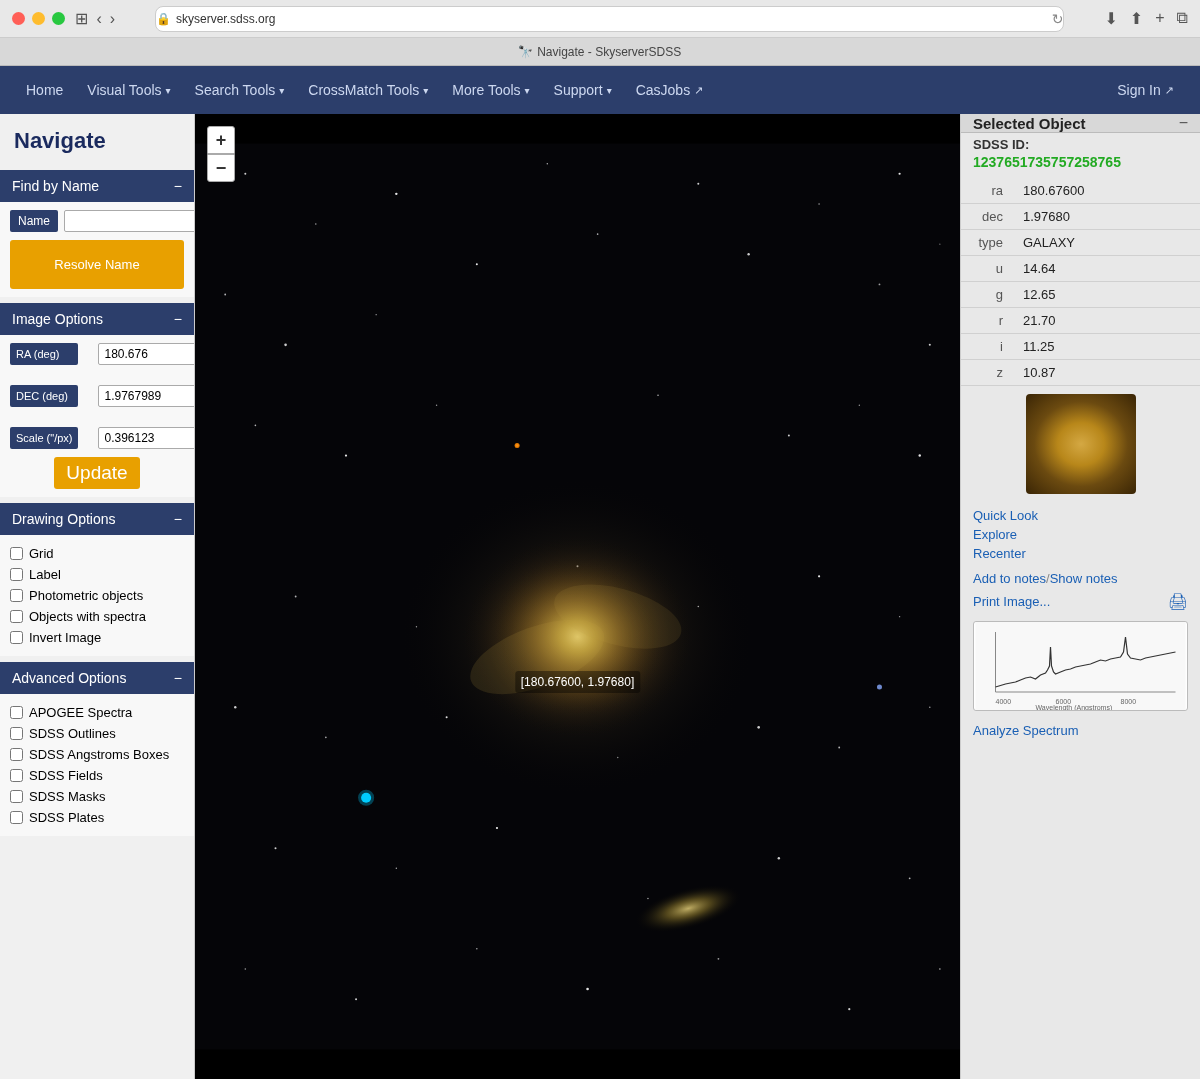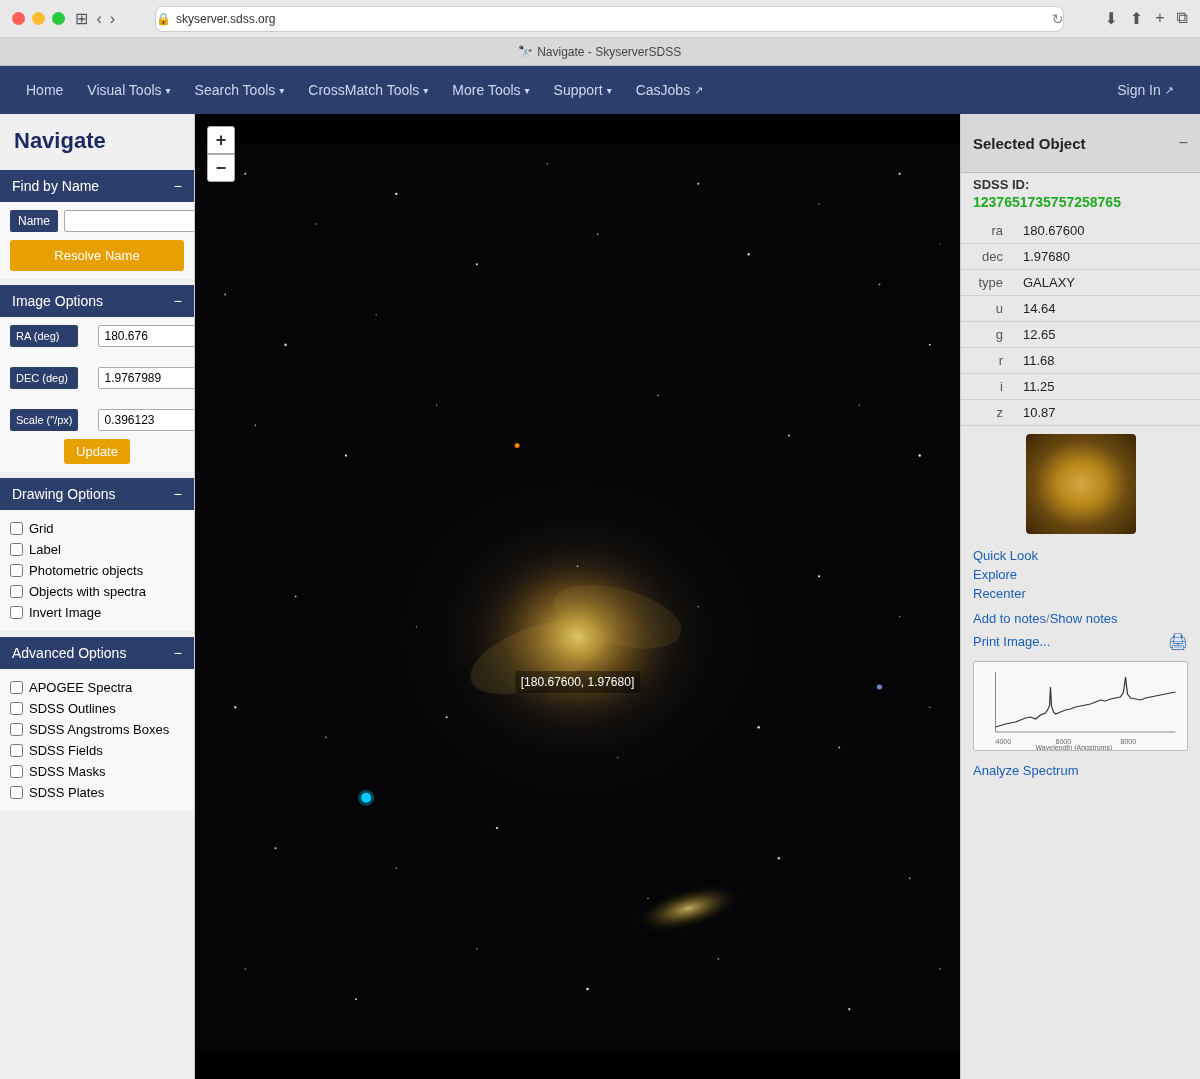--- a/index.html
+++ b/index.html
@@ -126,21 +126,21 @@
       flex: 1;
       border: 1px solid #aaa;
       padding: 3px 5px;
       font-size: 12px;
       border-radius: 2px;
     }
     .resolve-btn {
       background: #e8a000;
       color: #fff;
       border: none;
-      padding: 8px 12px;
+      padding: 17px 12px;
       font-size: 13px;
       border-radius: 3px;
       cursor: pointer;
       width: 100%;
       font-weight: 500;
     }
     .coord-grid {
       display: grid;
       grid-template-columns: auto 1fr;
       gap: 20px;
@@ -160,21 +160,21 @@
       border: 1px solid #aaa;
       padding: 3px 5px;
       font-size: 12px;
       border-radius: 2px;
     }
     .update-btn {
       background: #e8a000;
       color: #fff;
       border: none;
       padding: 5px 12px;
-      font-size: 13px;
+      font-size: 19px;
       border-radius: 3px;
       cursor: pointer;
       font-weight: 500;
     }
     .checkbox-item {
       display: flex;
       align-items: center;
       gap: 6px;
       padding: 3px 0;
       font-size: 13px;
@@ -228,21 +228,21 @@
     
     .right-panel {
       width: 240px;
       min-width: 240px;
       background: #e8e8e8;
       border-left: 1px solid #ccc;
       overflow-y: auto;
     }
     .rp-header {
       background: #d8d8d8;
-      padding: 20px 12px;
+      padding: 0 12px;
       display: flex;
       align-items: flex-end;
       justify-content: space-between;
       border-bottom: 1px solid #bbb;
     }
     .rp-header-title { font-size: 15px; font-weight: bold; color: #222; }
     .rp-close { background: none; border: none; font-size: 16px; cursor: pointer; color: #555; }
     .rp-sdss-label { padding: 4px 12px 0; font-size: 13px; font-weight: bold; color: #333; }
     .rp-sdss-id {
       padding: 2px 12px 8px;
@@ -598,21 +598,21 @@
           <tr>
             <td>u</td>
             <td>14.64</td>
           </tr>
           <tr>
             <td>g</td>
             <td>12.65</td>
           </tr>
           <tr>
             <td>r</td>
-            <td>11.68</td>
+            <td>21.70</td>
           </tr>
           <tr>
             <td>i</td>
             <td>11.25</td>
           </tr>
           <tr>
             <td>z</td>
             <td>10.87</td>
           </tr>
         </tbody>

